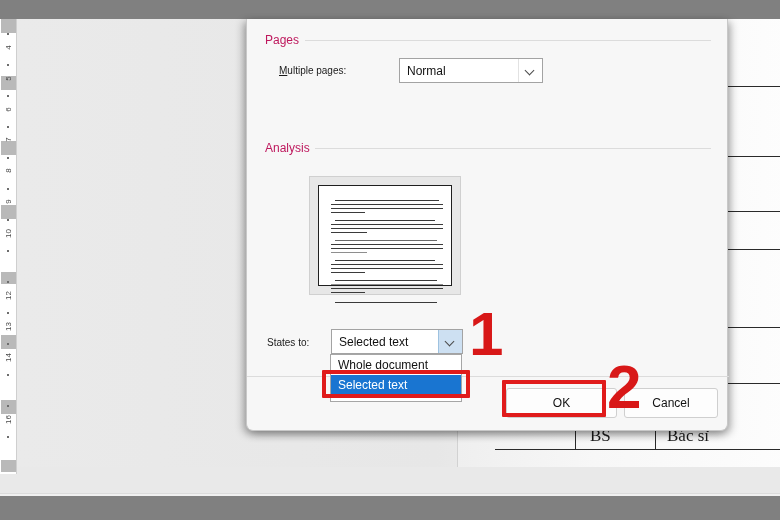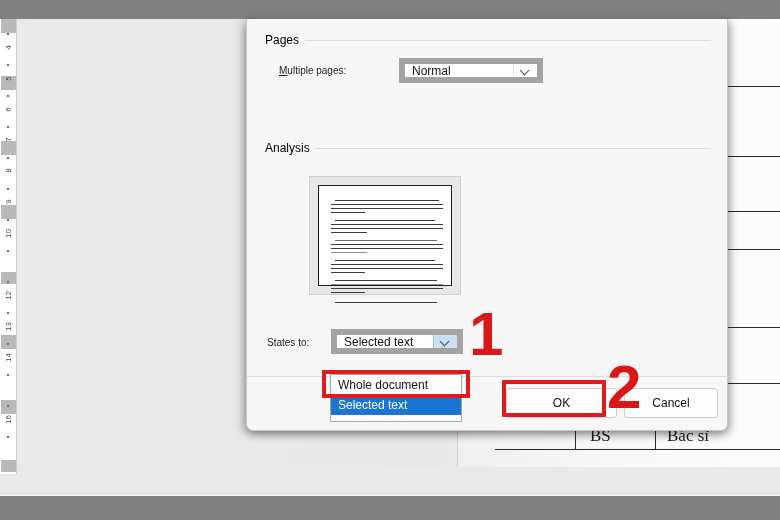--- a/index.html
+++ b/index.html
@@ -112,35 +112,35 @@
     position: absolute; left: 246px; top: 19px; width: 482px; height: 412px;
     background: #f7f7f7;
     border: 1px solid #c8c8c8;
     border-top: none;
     border-bottom-left-radius: 7px;
     border-bottom-right-radius: 7px;
     box-shadow: -3px 3px 9px rgba(0,0,0,0.28), 3px 3px 9px rgba(0,0,0,0.28);
   }
   .grp-label {
     position: absolute;
-    font-size: 12px; color: #000000; background: #f7f7f7;
+    font-size: 12px; color: #be185d; background: #f7f7f7;
     padding-right: 6px;
   }
   .grp-rule {
     position: absolute; height: 1px; background: #dcdcdc;
   }
   .field-label {
     position: absolute; font-size: 10px; color: #1a1a1a;
   }
   .field-label u { text-decoration: underline; }
 
   
   .combo {
     position: absolute;
-    background: #ffffff; border: 6px solid #a3a3a3;
+    background: #ffffff; border: 1px solid #a3a3a3;
     display: flex; align-items: center;
   }
   .combo .combo-value {
     flex: 1; padding-left: 7px; font-size: 12px; color: #111;
     white-space: nowrap; overflow: hidden;
   }
   .combo .combo-arrow {
     width: 24px; height: 100%;
     border-left: 1px solid #e2e2e2;
     display: flex; align-items: center; justify-content: center;
@@ -174,21 +174,20 @@
     position: absolute; background: #3a3a3a; height: 1.3px;
   }
   .pv-line.lite { background: #8e8e8e; }
   .pv-line.thin { height: 1px; background: #6a6a6a; }
 
   
   .dropdown-list {
     position: absolute;
     background: #ffffff; border: 1px solid #a6a6a6;
     z-index: 30;
-    margin-top: 20px;
   }
   .dd-item {
     height: 20px; line-height: 20px; padding-left: 7px;
     font-size: 12px; color: #111; white-space: nowrap;
   }
   .dd-item.selected { background: #1975d1; color: #ffffff; }
 
   
   .btn {
     position: absolute;

